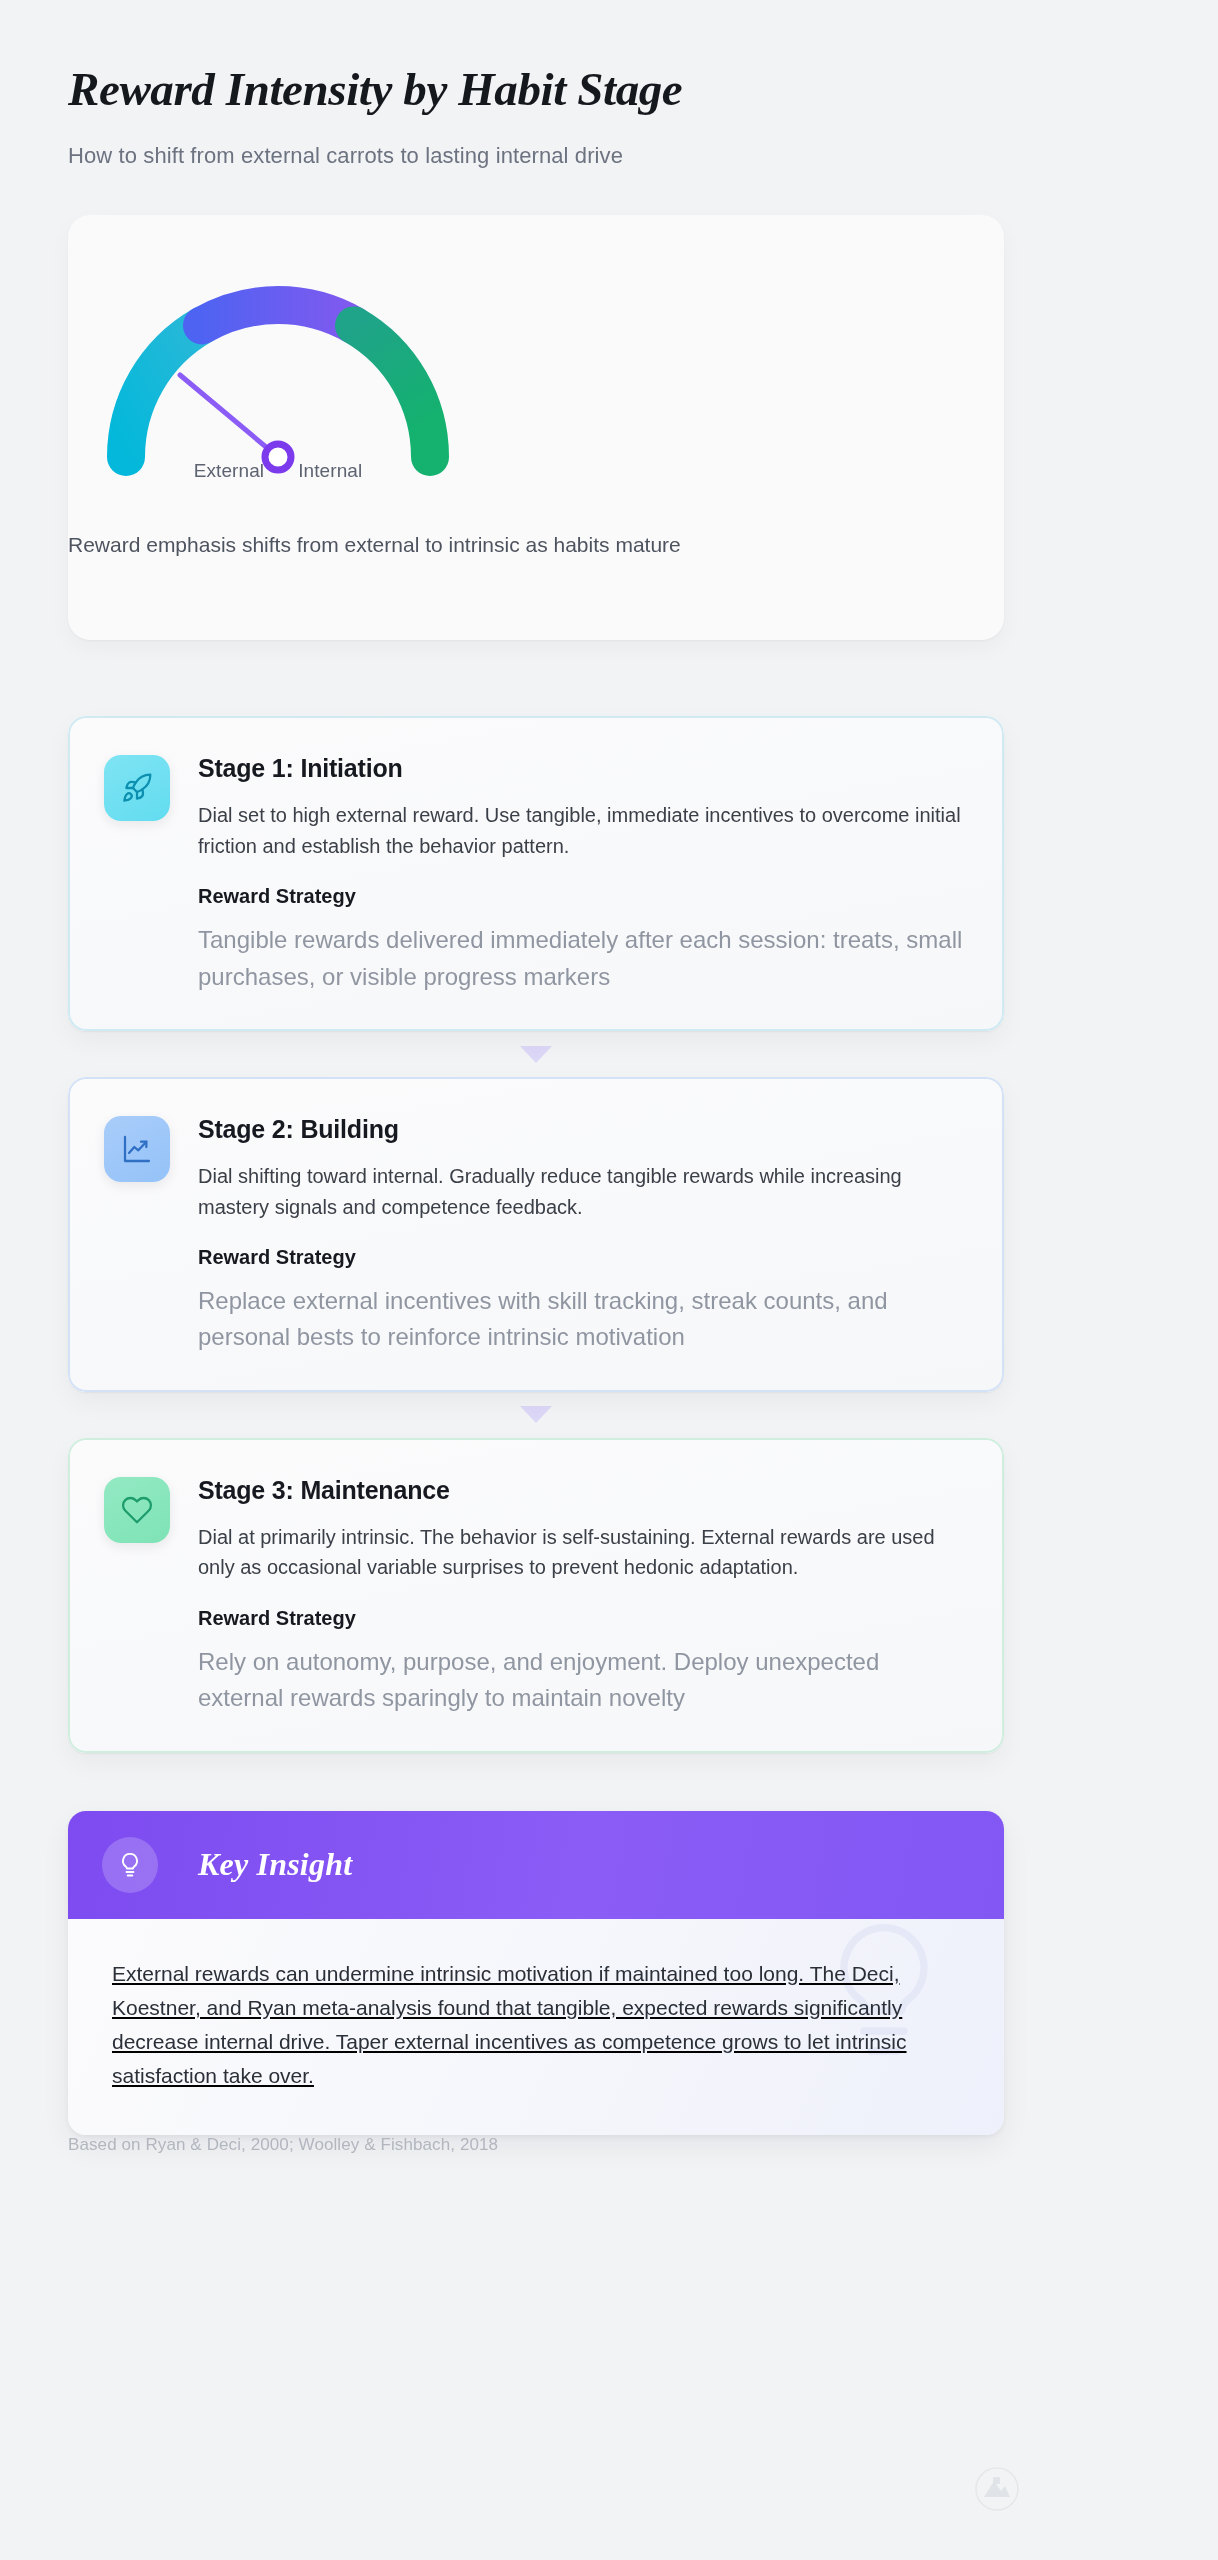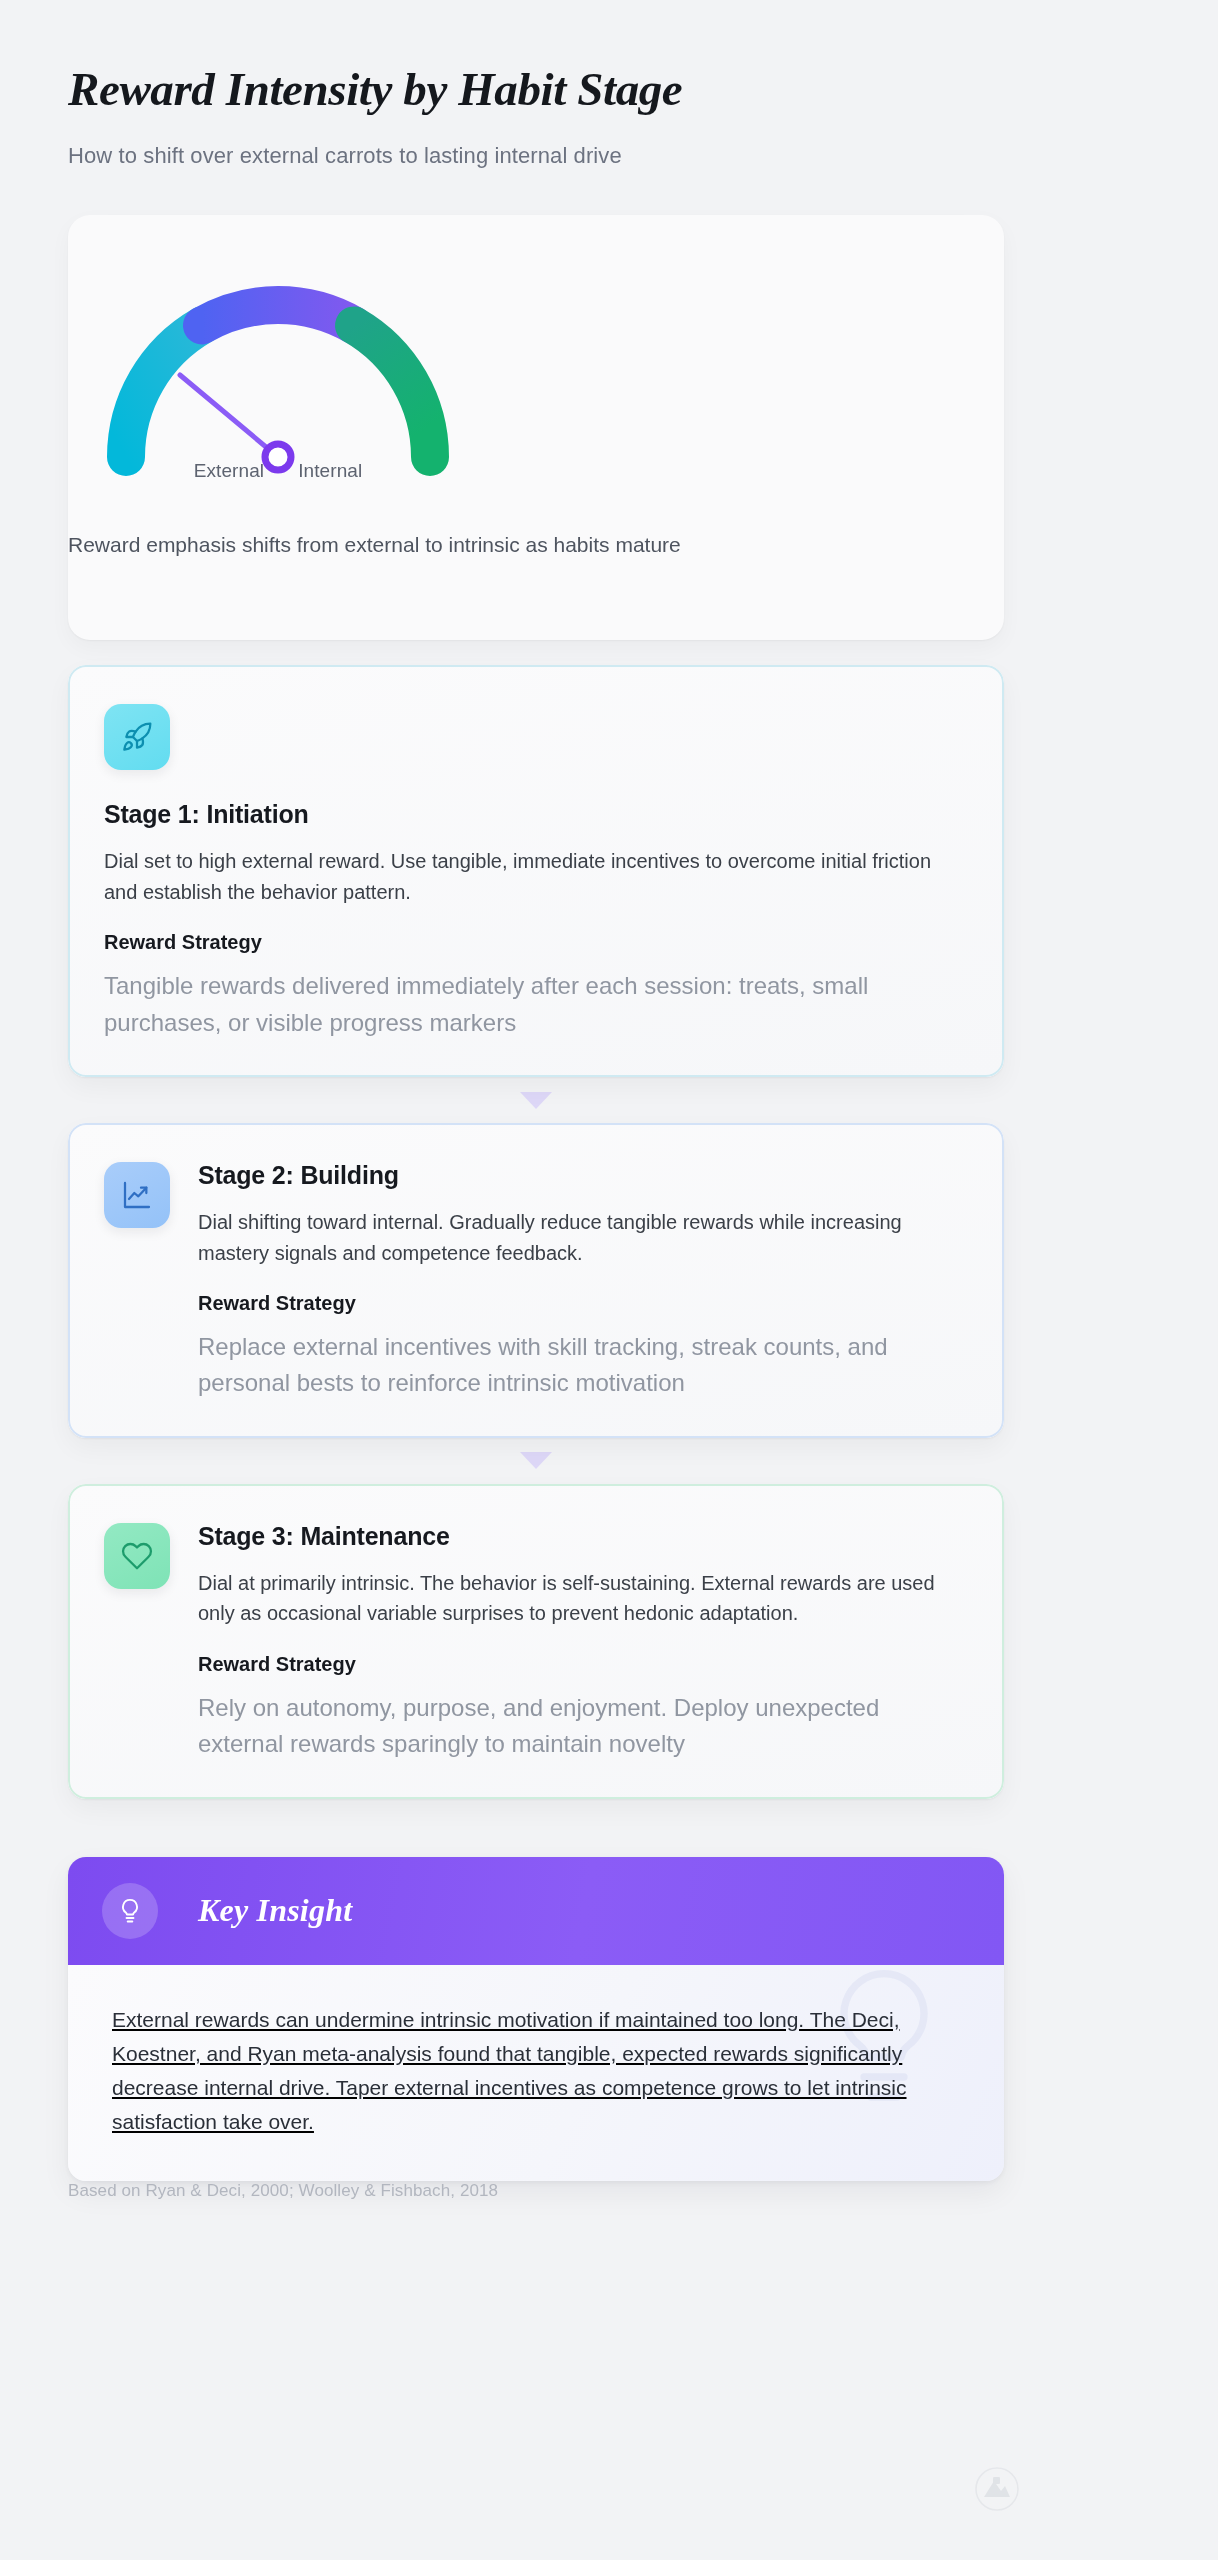--- a/index.html
+++ b/index.html
@@ -101,21 +101,21 @@
     overflow: hidden;
   }
   .stage-card::before {
     content: "";
     position: absolute;
     inset: 0;
     border-radius: 18px;
     border: 2px solid transparent;
     pointer-events: none;
   }
-  .stage-1 { margin-top: 25px; flex-direction: column; }
+  .stage-1 { margin-top: 76px; }
   .stage-1::before { border-color: #cfeaf2; }
   .stage-2::before { border-color: #d3e2f7; }
   .stage-3::before { border-color: #cfeede; }
 
   .stage-icon {
     width: 66px;
     height: 66px;
     min-width: 66px;
     border-radius: 17px;
     display: flex;
@@ -242,21 +242,21 @@
     height: 46px;
     opacity: .55;
   }
 </style>
 </head>
 <body>
 
 <div class="page">
 
   <h1 class="page-title">Reward Intensity by Habit Stage</h1>
-  <p class="page-subtitle">How to shift over external carrots to lasting internal drive</p>
+  <p class="page-subtitle">How to shift from external carrots to lasting internal drive</p>
 
   <section class="gauge-card">
     <div class="gauge-wrap">
       <svg width="420" height="250" viewBox="0 0 420 250">
         <defs>
           <linearGradient id="segA" x1="0" y1="1" x2="1" y2="0">
             <stop offset="0%" stop-color="#03b8da"></stop>
             <stop offset="100%" stop-color="#2ab8d8"></stop>
           </linearGradient>
           <linearGradient id="segB" x1="0" y1="0" x2="1" y2="0">

